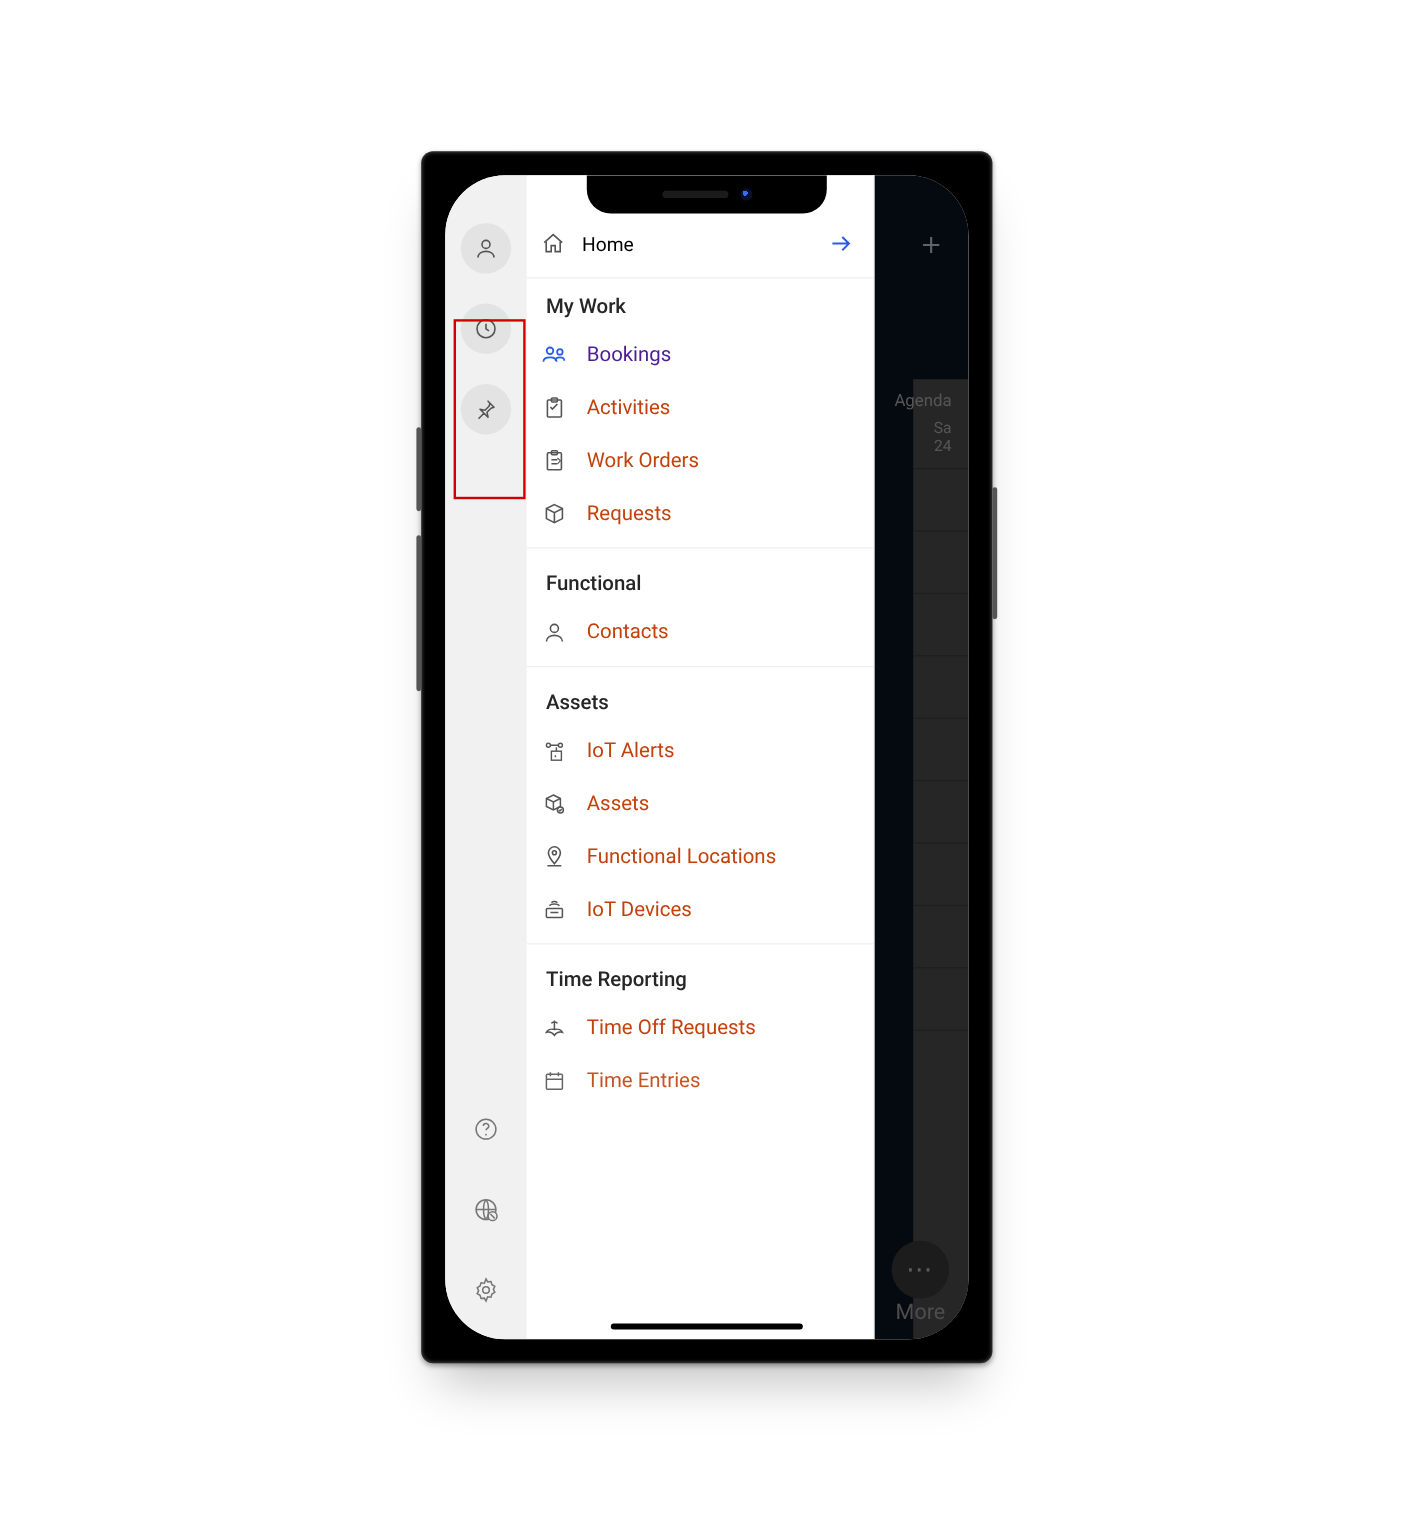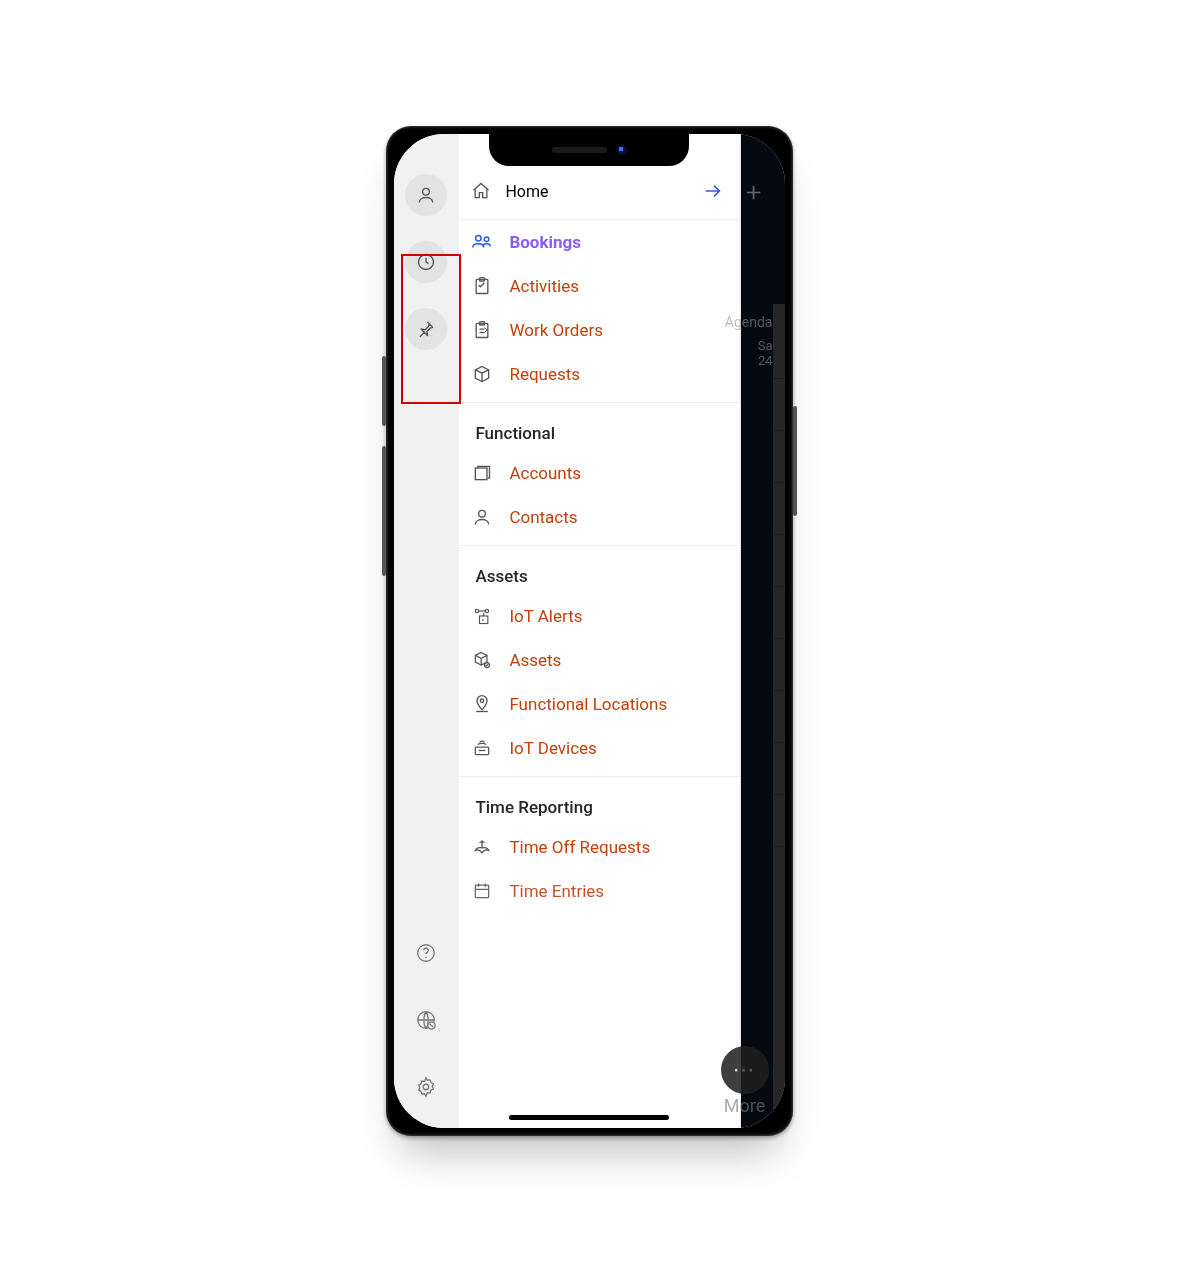--- a/index.html
+++ b/index.html
@@ -8,25 +8,25 @@
     background: #fff;
     width: 1178px;
     height: 1261px;
     display: flex;
     align-items: center;
     justify-content: center;
   }
 
   
   .device {
-    width: 407px;
+    width: 476px;
     height: 1010px;
-    border-radius: 25px;
+    border-radius: 10px;
     background: #000;
-    padding: 8px;
+    padding: 20px;
     box-shadow:
       0 2px 4px rgba(0,0,0,0.35),
       0 30px 40px -15px rgba(0,0,0,0.25),
       inset 0 0 3px 1px rgba(255,255,255,0.25);
     position: relative;
   }
   .device::before,
   .device::after{
     content:"";
     position:absolute;
@@ -158,21 +158,21 @@
 
   .nav-item{
     display:flex;
     align-items:center;
     gap:16px;
     padding:11px 16px 11px 12px;
     font-size:17px;
     color:#c2410c;
     cursor:pointer;
   }
-  .nav-item.active{ color:#8b5cf6;font-weight:bold; }
+  .nav-item.active{ color:#4c1d95; }
   .nav-item .ic{
     width:22px; height:22px;
     display:flex; align-items:center; justify-content:center;
     color:#555;
   }
   .nav-item.active .ic{ color:#2b5ce6;}
   .divider{ height:1px; background:#eee; margin:6px 0;}
 
   
   .behind{
@@ -302,20 +302,21 @@
             </svg>
           </span>
           <span>Home</span>
           <span class="arrow">
             <svg width="22" height="22" viewBox="0 0 24 24" fill="none" stroke="currentColor" stroke-width="1.8">
               <path d="M4 12h15M13 6l6 6-6 6"></path>
             </svg>
           </span>
         </div>
 
+        <div class="section-title">My Work</div>
 
         <div class="nav-item active">
           <span class="ic">
             <svg width="22" height="22" viewBox="0 0 24 24" fill="none" stroke="currentColor" stroke-width="1.6">
               <circle cx="8" cy="8" r="3"></circle>
                 <path d="M2 18c0-3 3-4 6-4s6 1 6 4"></path>
               <circle cx="17" cy="9" r="2.5"></circle>
                 <path d="M13 17c0-2 2-3 4-3s4 1 4 3"></path>
             </svg>
           </span>
@@ -348,29 +349,20 @@
               <path d="M12 3l8 4v10l-8 4-8-4V7l8-4z"></path>
                 <path d="M4 7l8 4 8-4M12 11v10"></path>
             </svg>
           </span>
           <span>Requests</span>
         </div>
 
         <div class="divider"></div>
 
         <div class="section-title">Functional</div>
-        <div class="nav-item">
-          <span class="ic">
-            <svg width="20" height="20" viewBox="0 0 24 24" fill="none" stroke="currentColor" stroke-width="1.6">
-              <rect x="4" y="6" width="14" height="14"></rect>
-                <path d="M7 6V4h14v14h-2"></path>
-            </svg>
-          </span>
-          <span>Accounts</span>
-        </div>
         <div class="nav-item">
           <span class="ic">
             <svg width="20" height="20" viewBox="0 0 24 24" fill="none" stroke="currentColor" stroke-width="1.6">
               <circle cx="12" cy="8" r="4"></circle>
                 <path d="M4 21c0-4 4-6 8-6s8 2 8 6"></path>
             </svg>
           </span>
           <span>Contacts</span>
         </div>
 

